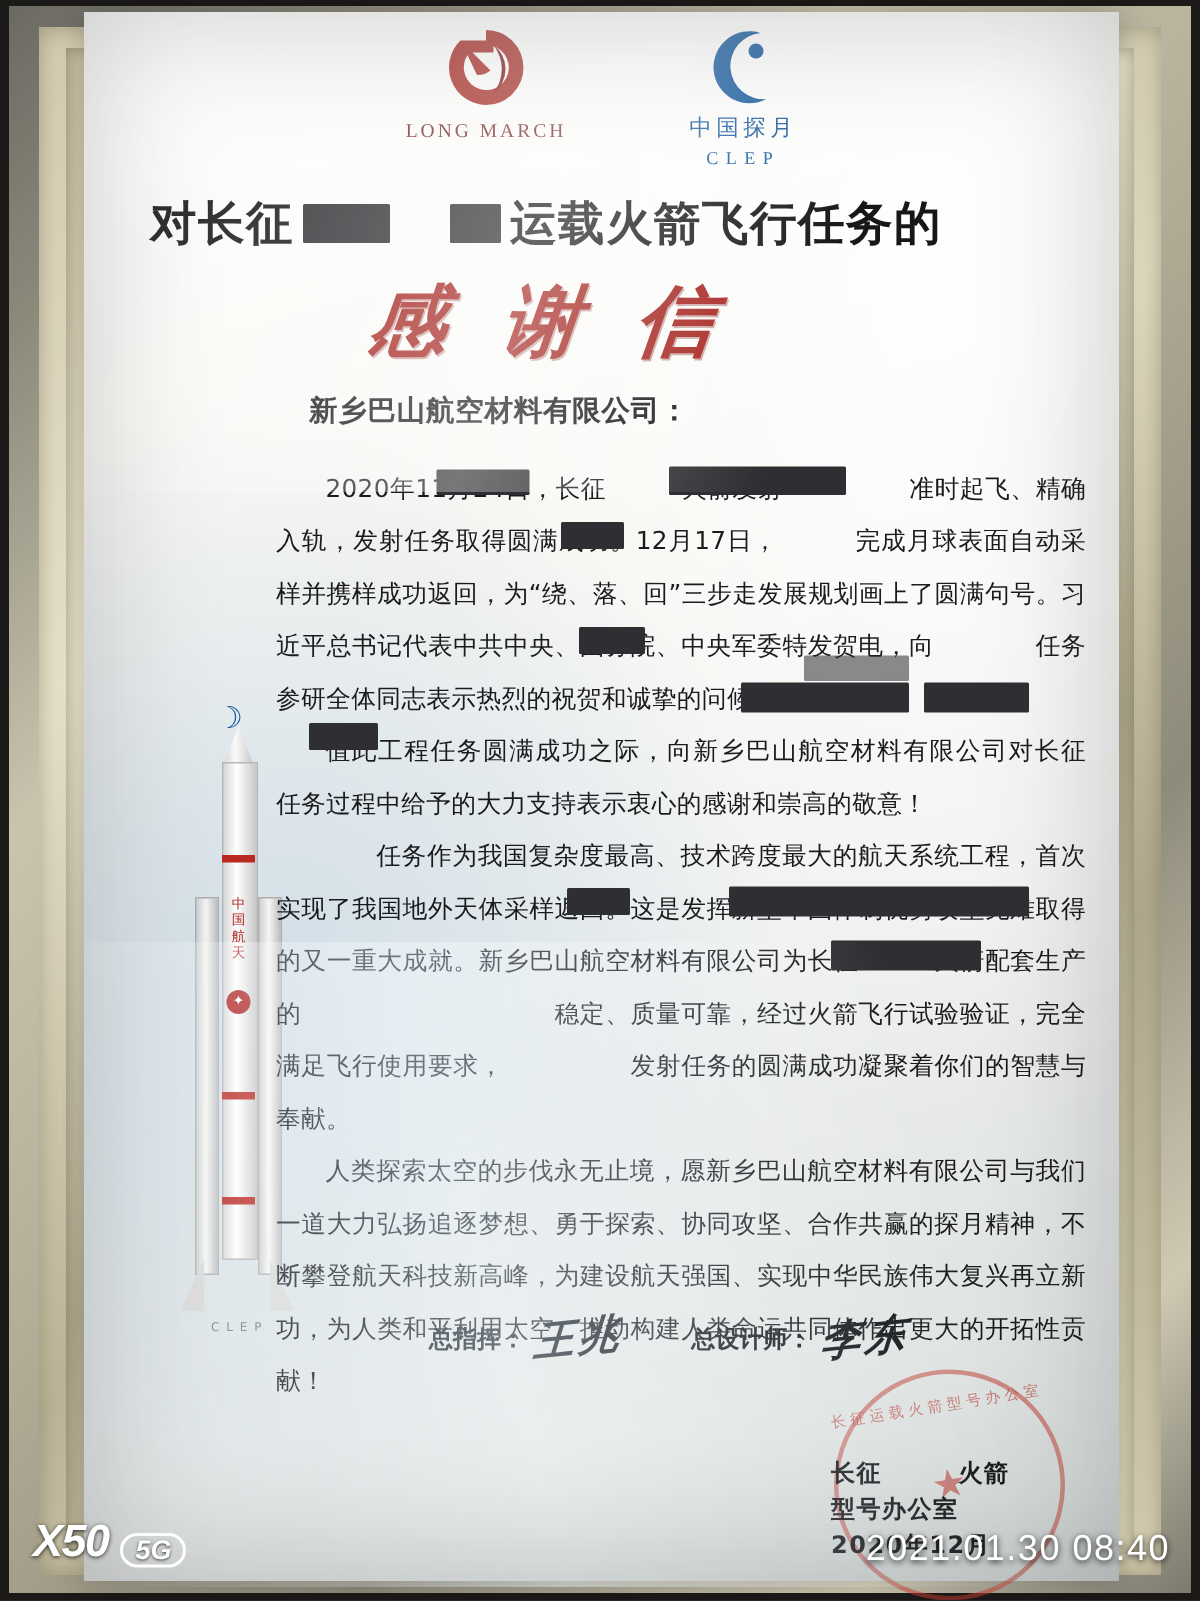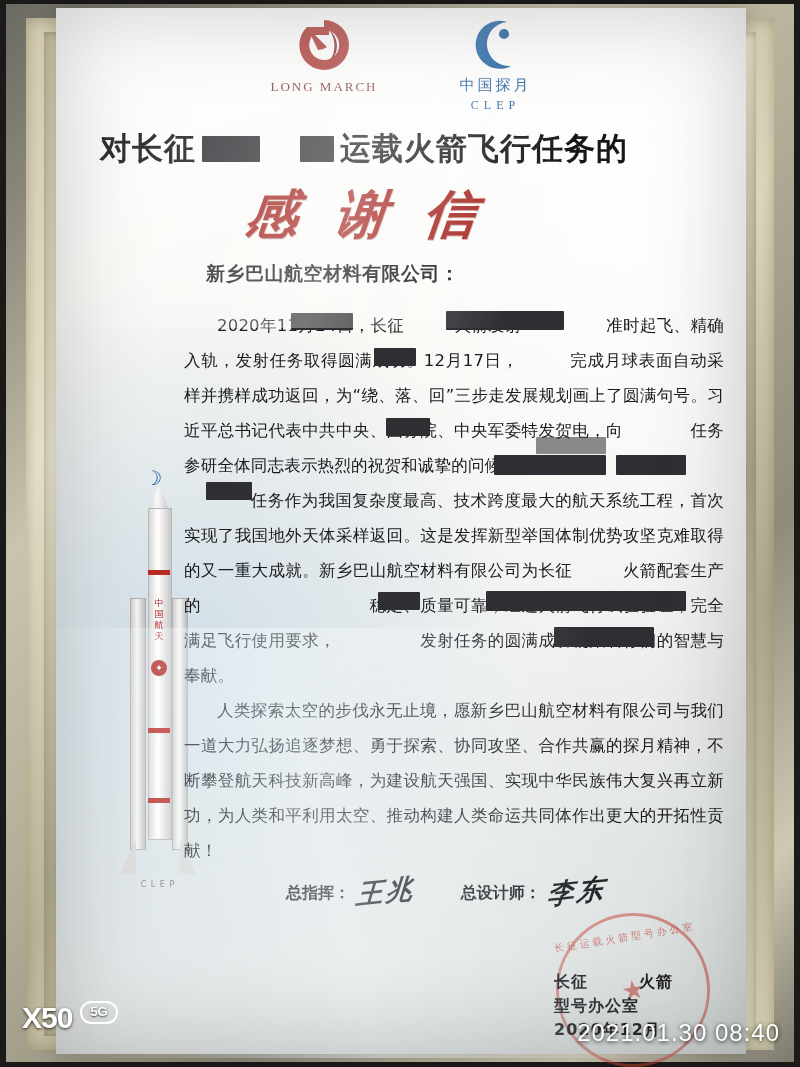--- a/index.html
+++ b/index.html
@@ -267,28 +267,29 @@
     font-size: 16px;
     line-height: 24px;
     color: #17171a;
     font-weight: bold;
     letter-spacing: 1px;
   }
 
   
   .cam-left {
     position: absolute;
-    left: 22px; bottom: 32px;
-    display: flex; align-items: flex-start; gap: 8px;
+    left: 22px; bottom: 22px;
+    display: flex; align-items: flex-end; gap: 8px;
     color: #ffffff;
     font-family: "Liberation Sans", sans-serif;
+    font-style: italic;
   }
   .cam-x50 { font-size: 30px; font-weight: bold; letter-spacing: -1px; text-shadow: 0 1px 3px rgba(0,0,0,.8); }
   .cam-5g {
-    font-size: 13px; font-weight: bold;
+    font-size: 18px; font-weight: bold;
     border: 2px solid #ffffff; border-radius: 12px;
     padding: 0 8px 1px; line-height: 18px;
     text-shadow: 0 1px 2px rgba(0,0,0,.7);
   }
   .cam-time {
     position: absolute;
     right: 20px; bottom: 20px;
     color: #ffffff;
     font-family: "Liberation Sans", sans-serif;
     font-size: 24px;
@@ -352,20 +353,21 @@
       <div class="rk-band" style="top:320px"></div>
       <div class="rk-text">中国航天</div>
       <div class="rk-logo">✦</div>
       <div class="rk-fin l"></div>
       <div class="rk-fin r"></div>
       <div class="rk-cap">C L E P</div>
     </div>
 
     <div class="body">
       <p>2020年11月24日，长征　　　火箭发射　　　　　准时起飞、精确入轨，发射任务取得圆满成功。12月17日，　　　完成月球表面自动采样并携样成功返回，为“绕、落、回”三步走发展规划画上了圆满句号。习近平总书记代表中共中央、国务院、中央军委特发贺电，向　　　　任务参研全体同志表示热烈的祝贺和诚挚的问候。</p>
+      <p>值此工程任务圆满成功之际，向新乡巴山航空材料有限公司对长征　　　　　　　　　　　　任务过程中给予的大力支持表示衷心的感谢和崇高的敬意！</p>
       <p>　　任务作为我国复杂度最高、技术跨度最大的航天系统工程，首次实现了我国地外天体采样返回。这是发挥新型举国体制优势攻坚克难取得的又一重大成就。新乡巴山航空材料有限公司为长征　　　火箭配套生产的　　　　　　　　　　稳定、质量可靠，经过火箭飞行试验验证，完全满足飞行使用要求，　　　　　发射任务的圆满成功凝聚着你们的智慧与奉献。</p>
       <p>人类探索太空的步伐永无止境，愿新乡巴山航空材料有限公司与我们一道大力弘扬追逐梦想、勇于探索、协同攻坚、合作共赢的探月精神，不断攀登航天科技新高峰，为建设航天强国、实现中华民族伟大复兴再立新功，为人类和平利用太空、推动构建人类命运共同体作出更大的开拓性贡献！</p>
     </div>
 
     <div class="redact" style="position:absolute;left:235px;top:305px;width:62px;height:17px;"></div>
     <div class="redact" style="position:absolute;left:390px;top:303px;width:118px;height:19px;"></div>
     <div class="redact" style="position:absolute;left:318px;top:340px;width:42px;height:18px;"></div>
     <div class="redact" style="position:absolute;left:330px;top:410px;width:44px;height:18px;"></div>
     <div class="redact" style="position:absolute;left:480px;top:429px;width:70px;height:17px;opacity:.55;"></div>
     <div class="redact" style="position:absolute;left:438px;top:447px;width:112px;height:20px;"></div>

